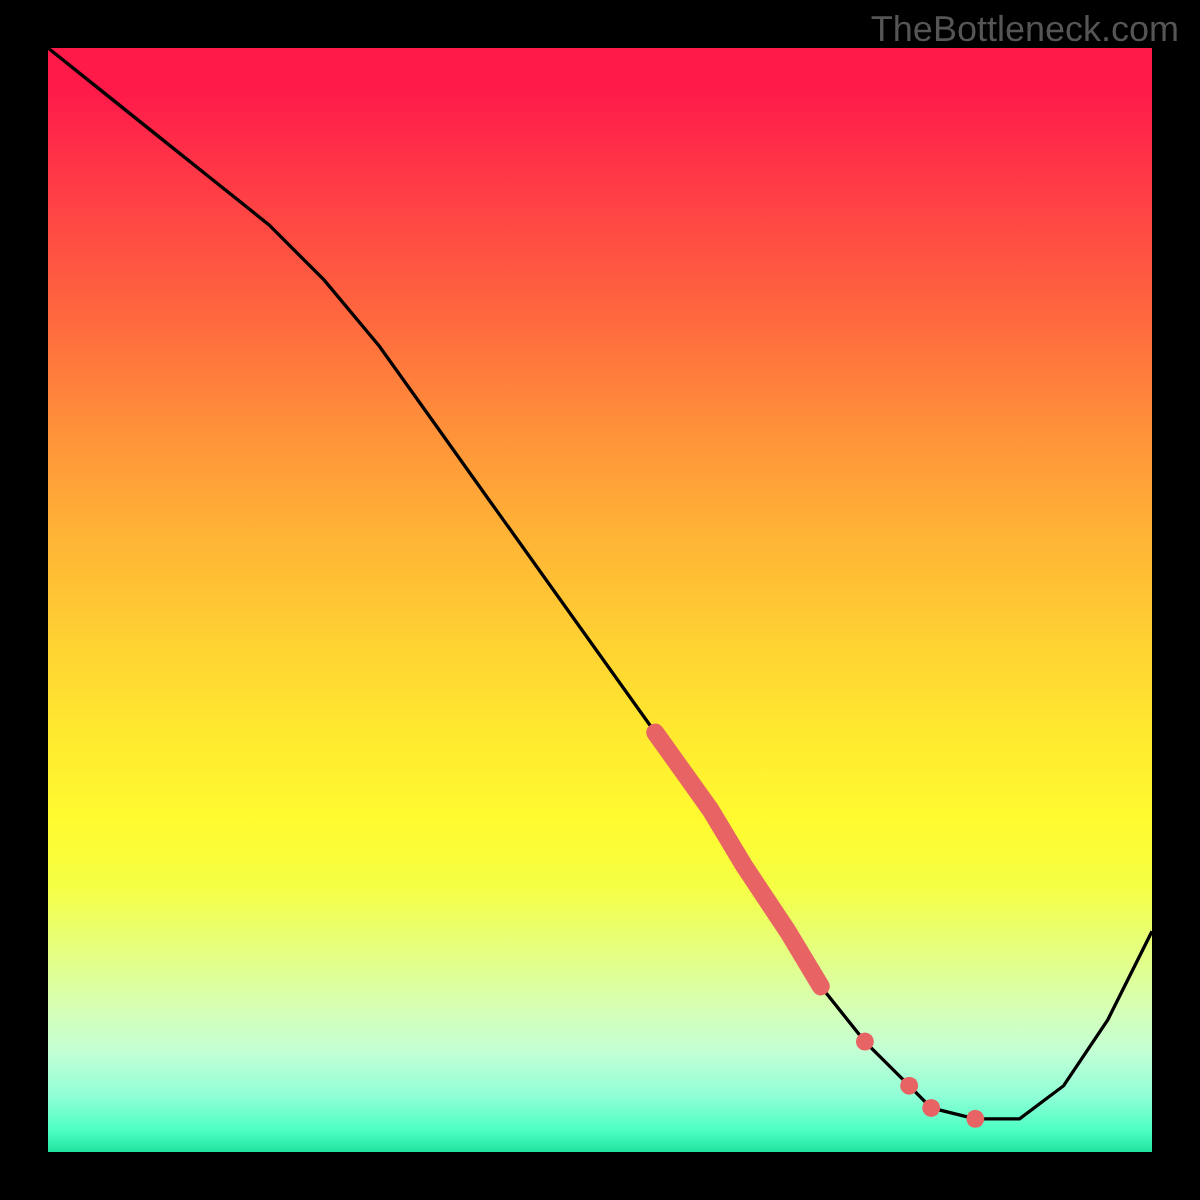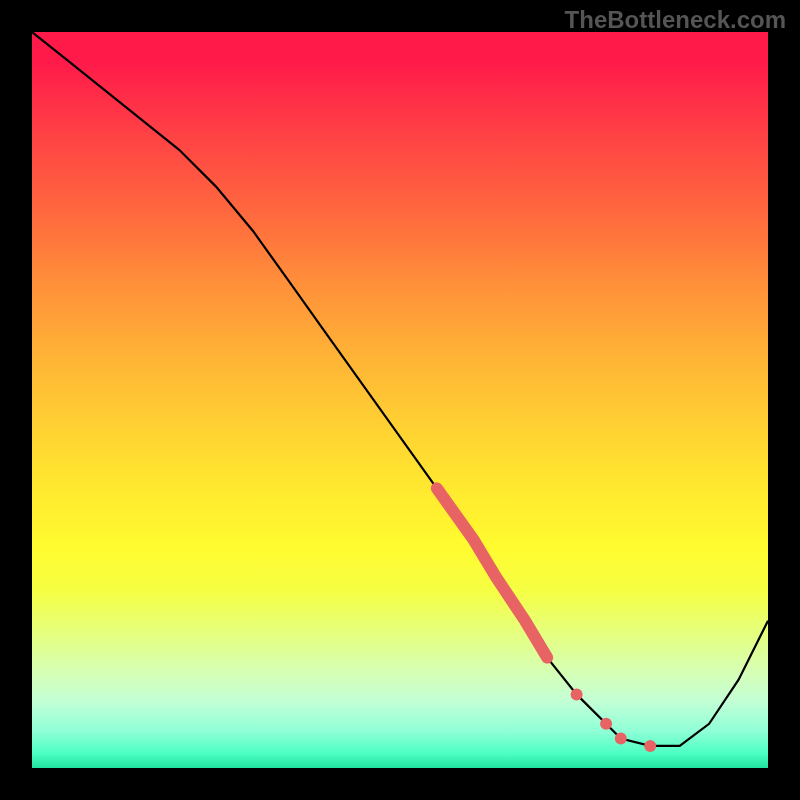--- a/index.html
+++ b/index.html
@@ -10,21 +10,21 @@
     position: relative;
     overflow: hidden;
     font-family: Arial, sans-serif;
   }
   .attribution {
     position: absolute;
     top: 6px;
     right: 14px;
     color: #555;
     font-size: 24px;
-    font-weight: bold;
+    font-weight: normal;
     z-index: 10;
   }
   .plot-area {
     position: absolute;
     left: 32px;
     top: 32px;
     width: 736px;
     height: 736px;
     overflow: hidden;
   }

